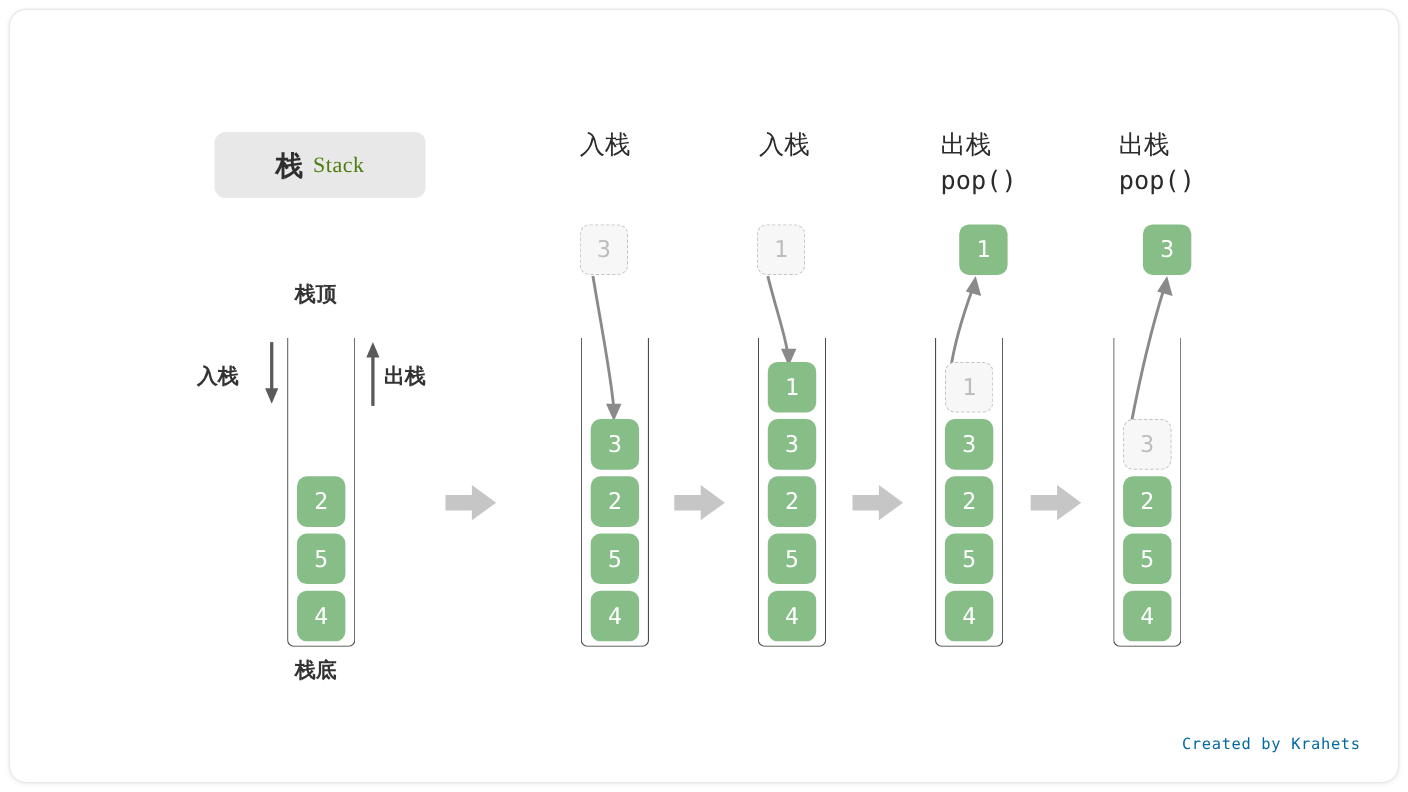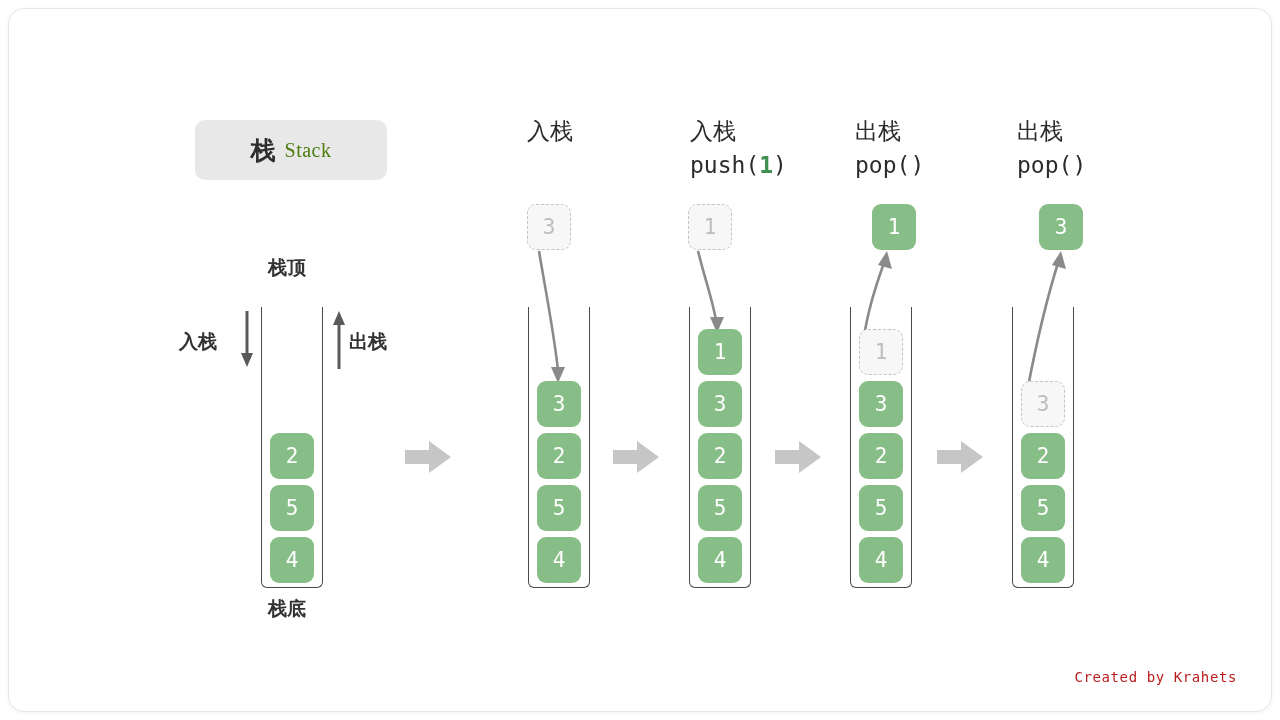--- a/index.html
+++ b/index.html
@@ -96,21 +96,21 @@
   
   .step-arrow {
     width: 46px; height: 34px;
   }
 
   
   #watermark {
     right: 34px; bottom: 26px;
     font-family: "DejaVu Sans Mono", monospace;
     font-size: 14px;
-    color: #b91c1c;
+    color: #0369a1;
     letter-spacing: 0.6px;
   }
 
   svg { display: block; overflow: visible; }
 </style>
 </head>
 <body>
 
 <div id="card">
 
@@ -164,21 +164,20 @@
   <div class="abs cell filled" style="left:528px; top:424px;">2</div>
   <div class="abs cell filled" style="left:528px; top:476px;">5</div>
   <div class="abs cell filled" style="left:528px; top:528px;">4</div>
 
   <svg class="abs step-arrow" style="left:604px; top:431px;" viewBox="0 0 46 34">
     <polygon points="0,10 24,10 24,1 46,17 24,33 24,24 0,24" fill="#c6c6c6"></polygon>
   </svg>
 
   <div class="abs col-head" style="left:681px; top:105px;">
     <div class="line1">入栈</div>
-    <div class="line2"><span>push(</span><span class="arg">1</span><span>)</span></div>
   </div>
 
   <div class="abs cell ghost" style="left:679px; top:195px;">1</div>
 
   <svg class="abs" style="left:685px; top:240px;" width="40" height="92">
     <path d="M 4 2 C 12 34, 20 56, 22 72" stroke="#8a8a8a" stroke-width="2.6" fill="none"></path>
     <polygon points="23,84 16,68 30,68" fill="#8a8a8a"></polygon>
   </svg>
 
   <div class="abs stack-box" style="left:680px; top:298px; height:281px;"></div>

